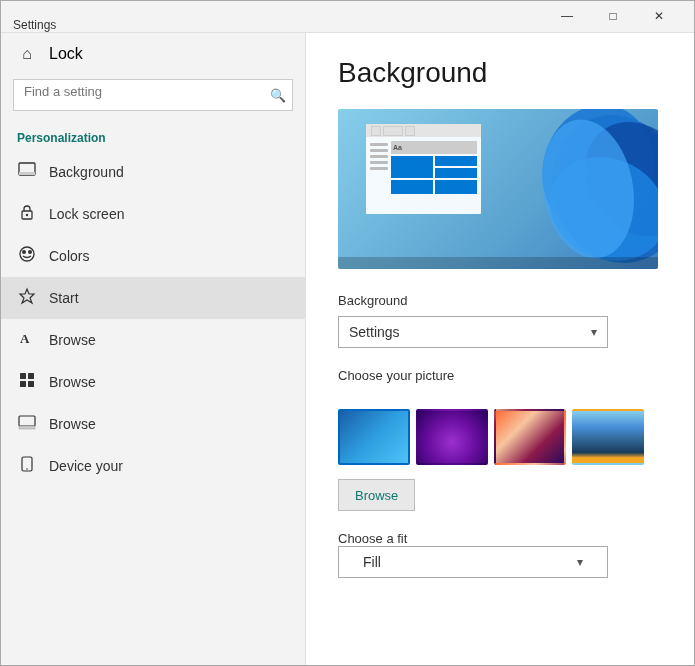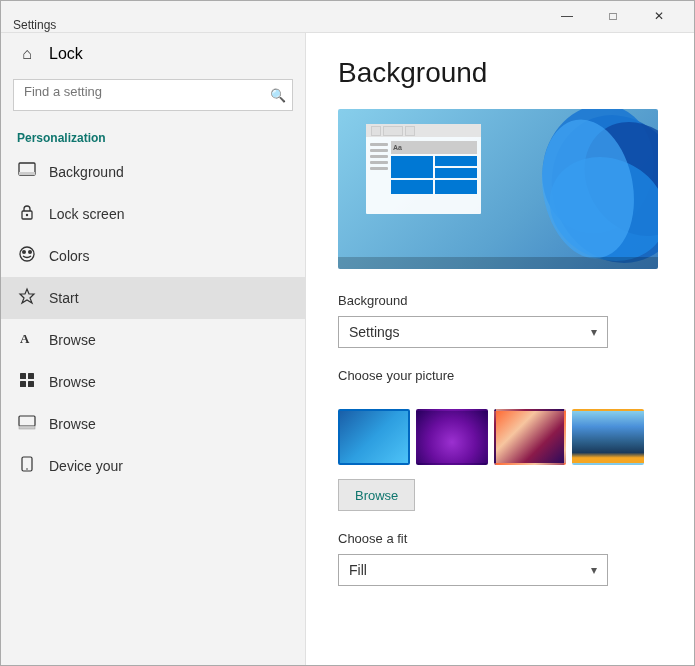--- a/index.html
+++ b/index.html
@@ -193,32 +193,31 @@
       background: #e8e8e8;
       border: 1px solid #bbb;
       font-size: 13px;
       cursor: pointer;
       color: #0f766e;
       margin-bottom: 20px;
     }
     .fit-label {
       font-size: 13px;
       color: #333;
-      margin-bottom: 8px;
       font-weight: 400;
     }
     .fit-dropdown {
       width: 270px;
       height: 32px;
       border: 1px solid #aaa;
       background: #fff;
       display: flex;
       align-items: center;
       justify-content: space-between;
-      padding: 0 10px;
+      padding: 0 24px;
       cursor: pointer;
       font-size: 14px;
       color: #333;
     }
 
     
     .flower-svg {
       position: absolute;
       right: -10px;
       top: 0;

